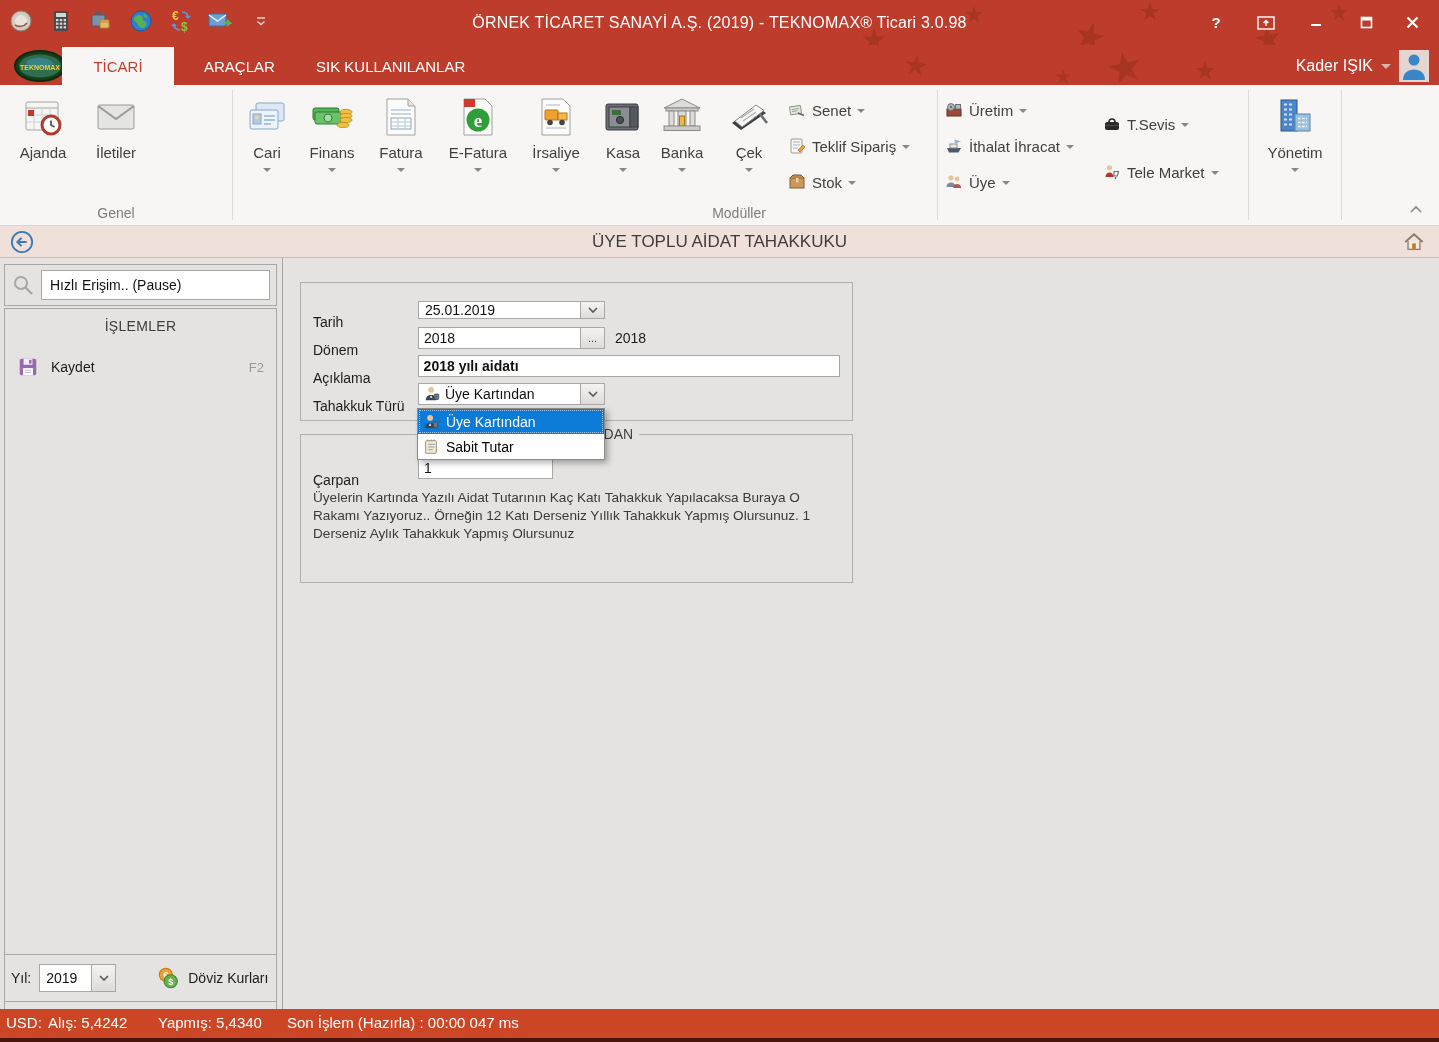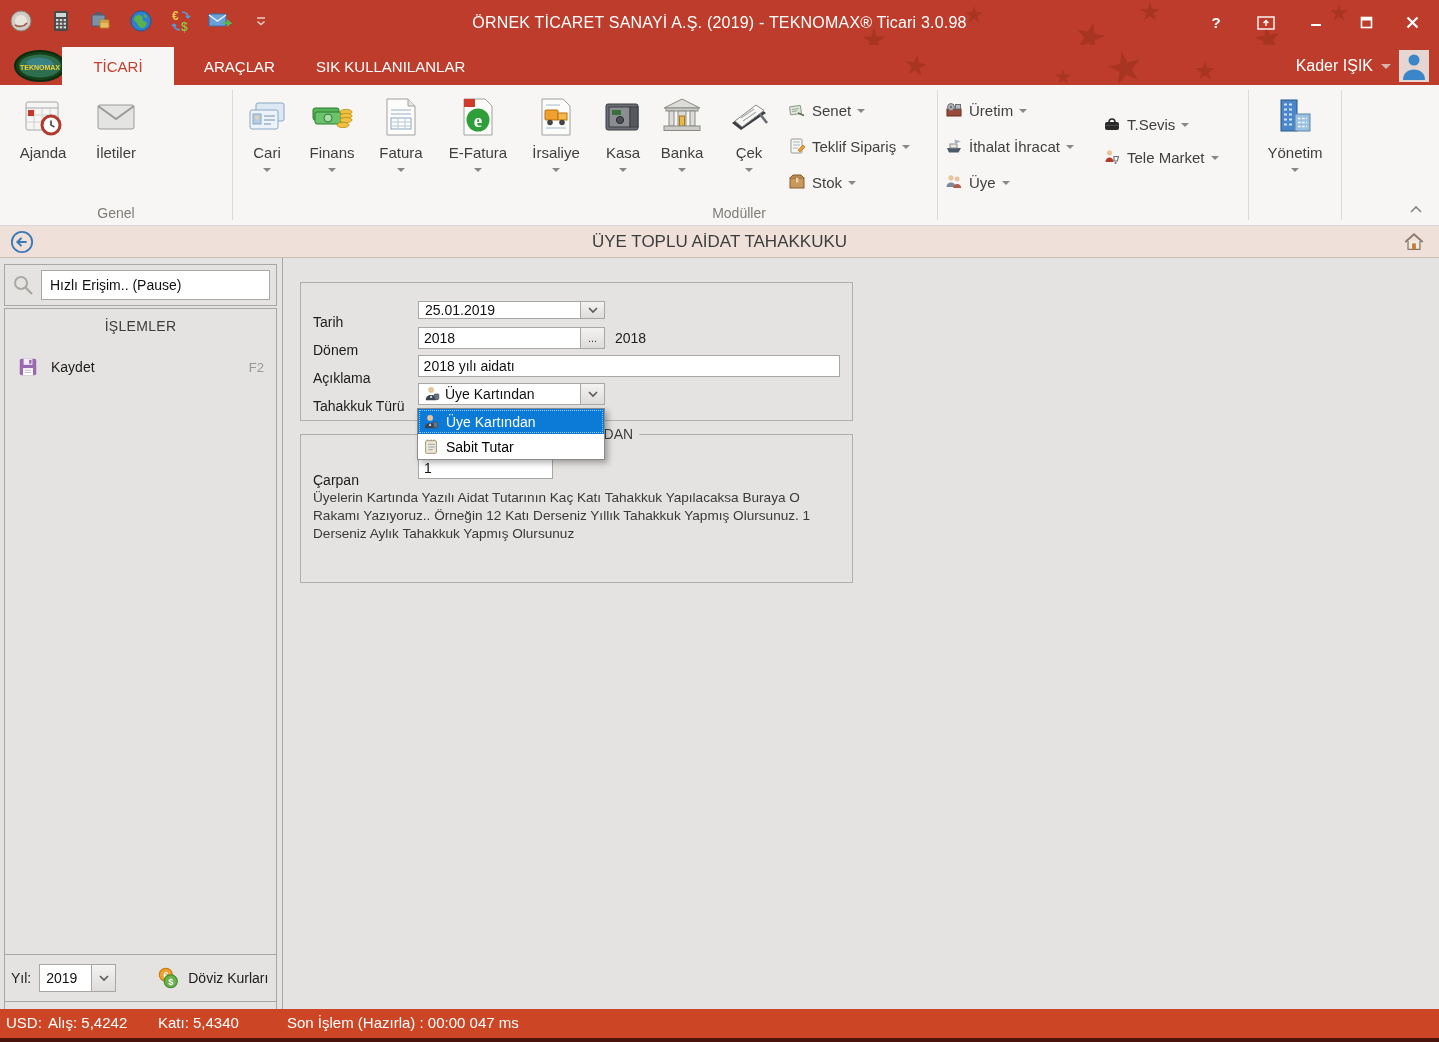--- a/index.html
+++ b/index.html
@@ -412,21 +412,21 @@
           <circle cx="6" cy="4.8" r="2.6" fill="#e8c49a"></circle>
           <path d="M1.5 14c0-3 2-4.6 4.5-4.6s4.5 1.6 4.5 4.6z" fill="#7a8a9a"></path>
           <circle cx="12.2" cy="6" r="2.4" fill="#e8c49a"></circle>
           <path d="M8.2 15c0-2.6 1.8-4 4-4s4 1.4 4 4z" fill="#b05a4a"></path>
         </svg>
       <span>Üye</span>
       <span class="caret-dn" style="margin-top:2px"></span>
     </div>
   </div>
 
-  <div class="scol" style="left:1103px;top:24px;gap:3px">
+  <div class="scol" style="left:1103px;top:24px;gap:18px">
     <div class="sbtn">
       <svg width="18" height="18" viewBox="0 0 18 18">
           <path d="M6 7c0-4 6-4 6 0" fill="none" stroke="#2a2a2a" stroke-width="1.6"></path>
           <rect x="2" y="7" width="14" height="8" rx="2" fill="#2a2a2a"></rect>
           <path d="M2 10.5h14" stroke="#4a4a4a"></path>
         </svg>
       <span>T.Sevis</span>
       <span class="caret-dn" style="margin-top:2px"></span>
     </div>
     <div class="sbtn">
@@ -545,21 +545,21 @@
         </div>
       </div>
       <div class="frow" style="top:44px">
         <span class="flabel">Dönem</span>
         <input class="finput" style="width: 162px; border-right: none;" value="2018">
         <span class="cbtn" style="width:25px;height:22px;border:1px solid #a9a7a4;background:linear-gradient(#f4f3f2,#dddcda);display:flex;align-items:center;justify-content:center;font-size:11px;color:#444;cursor:pointer">...</span>
         <span class="suffix">2018</span>
       </div>
       <div class="frow" style="top:72px">
         <span class="flabel">Açıklama</span>
-        <input class="finput" style="width: 424px;" value="2018 yılı aidatı">
+        <input class="finput" style="width: 424px; font-weight: bold;" value="2018 yılı aidatı">
       </div>
       <div class="frow" style="top:100px">
         <span class="flabel">Tahakkuk Türü</span>
         <div class="combo">
           <span class="iconfield">
             <svg width="18" height="18" viewBox="0 0 20 20">
                 <circle cx="9" cy="5.5" r="3.2" fill="#e8c49a"></circle>
                 <path d="M3 17c0-4 2.6-6 6-6s6 2 6 6z" fill="#3a4450"></path>
                 <path d="M9 11.4l1.4 2.8H7.6z" fill="#fff"></path>
                 <rect x="12.5" y="10" width="5" height="6" rx="1" fill="#6a7684" stroke="#3a4450" stroke-width=".8"></rect>
@@ -602,16 +602,16 @@
           </svg>
         <span>Sabit Tutar</span>
       </div>
     </div>
   </div>
 </div>
 
 <div id="statusbar">
   <span style="left:6px">USD:</span>
   <span style="left:48px">Alış: 5,4242</span>
-  <span style="left:158px">Katı: 5,4340</span>
+  <span style="left:158px">Yapmış: 5,4340</span>
   <span style="left:287px">Son İşlem (Hazırla) : 00:00 047 ms</span>
 </div>
 <div id="bottomstrip"></div>
 
 </body></html>

